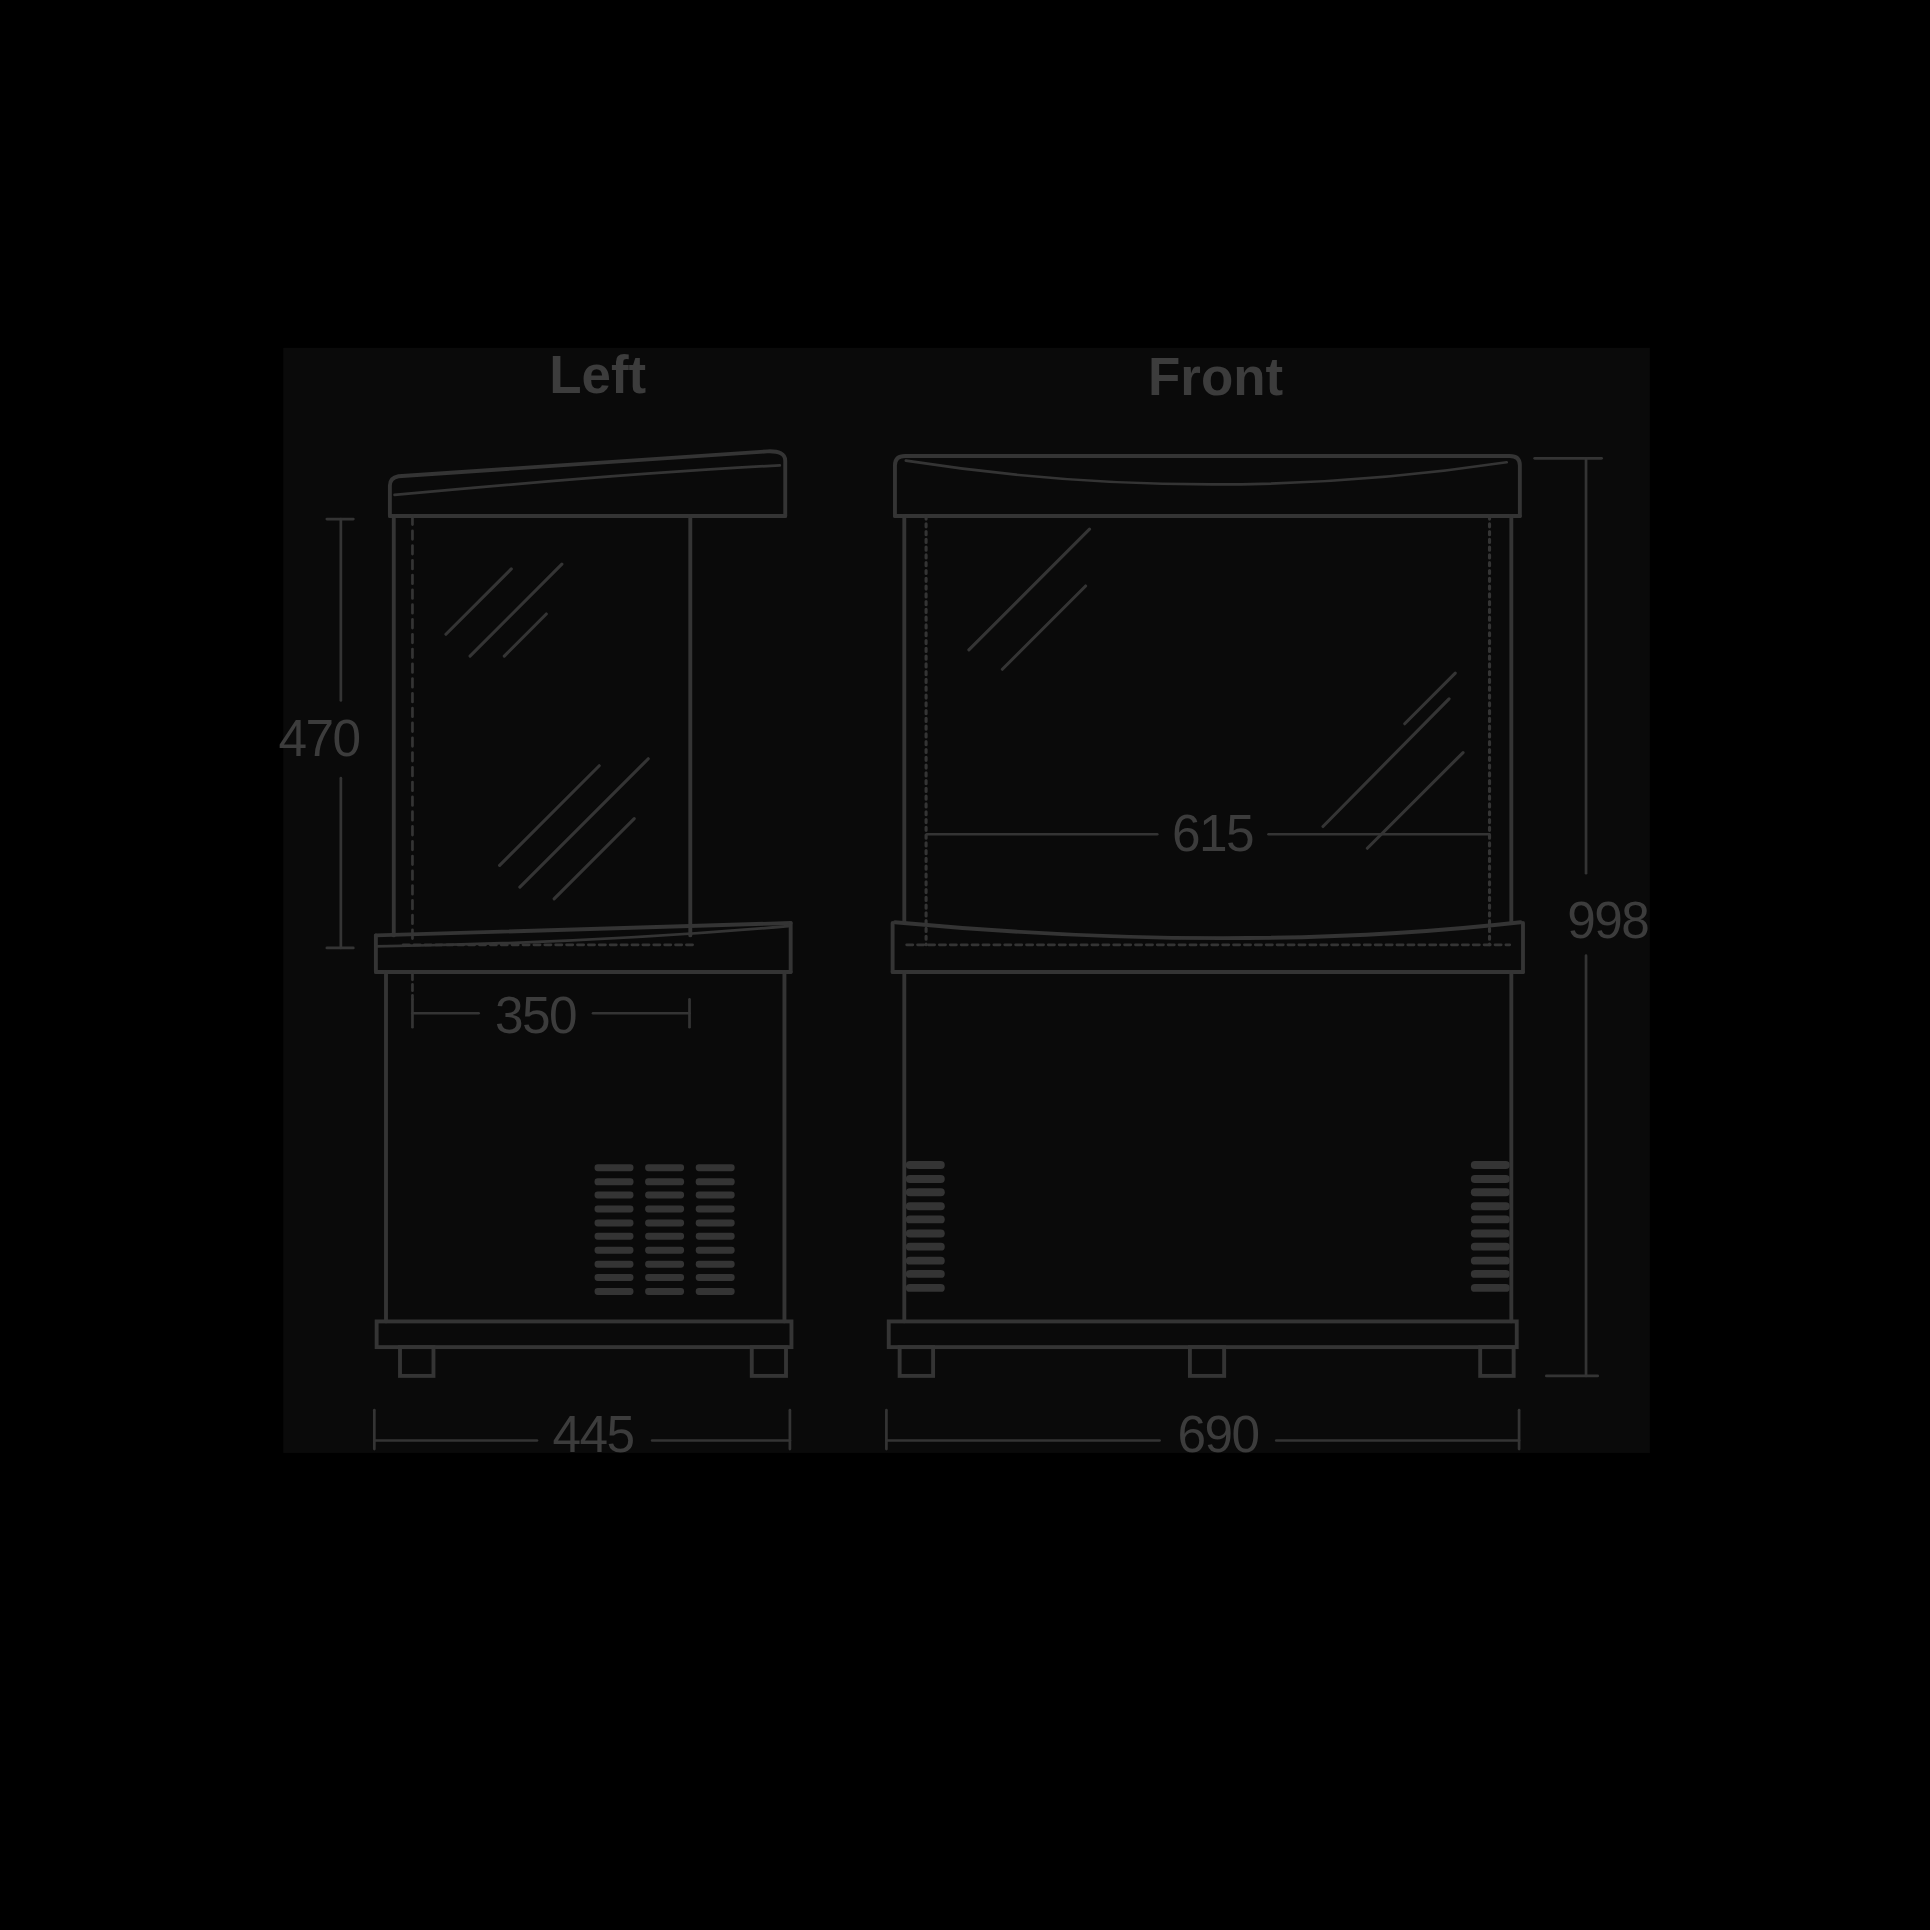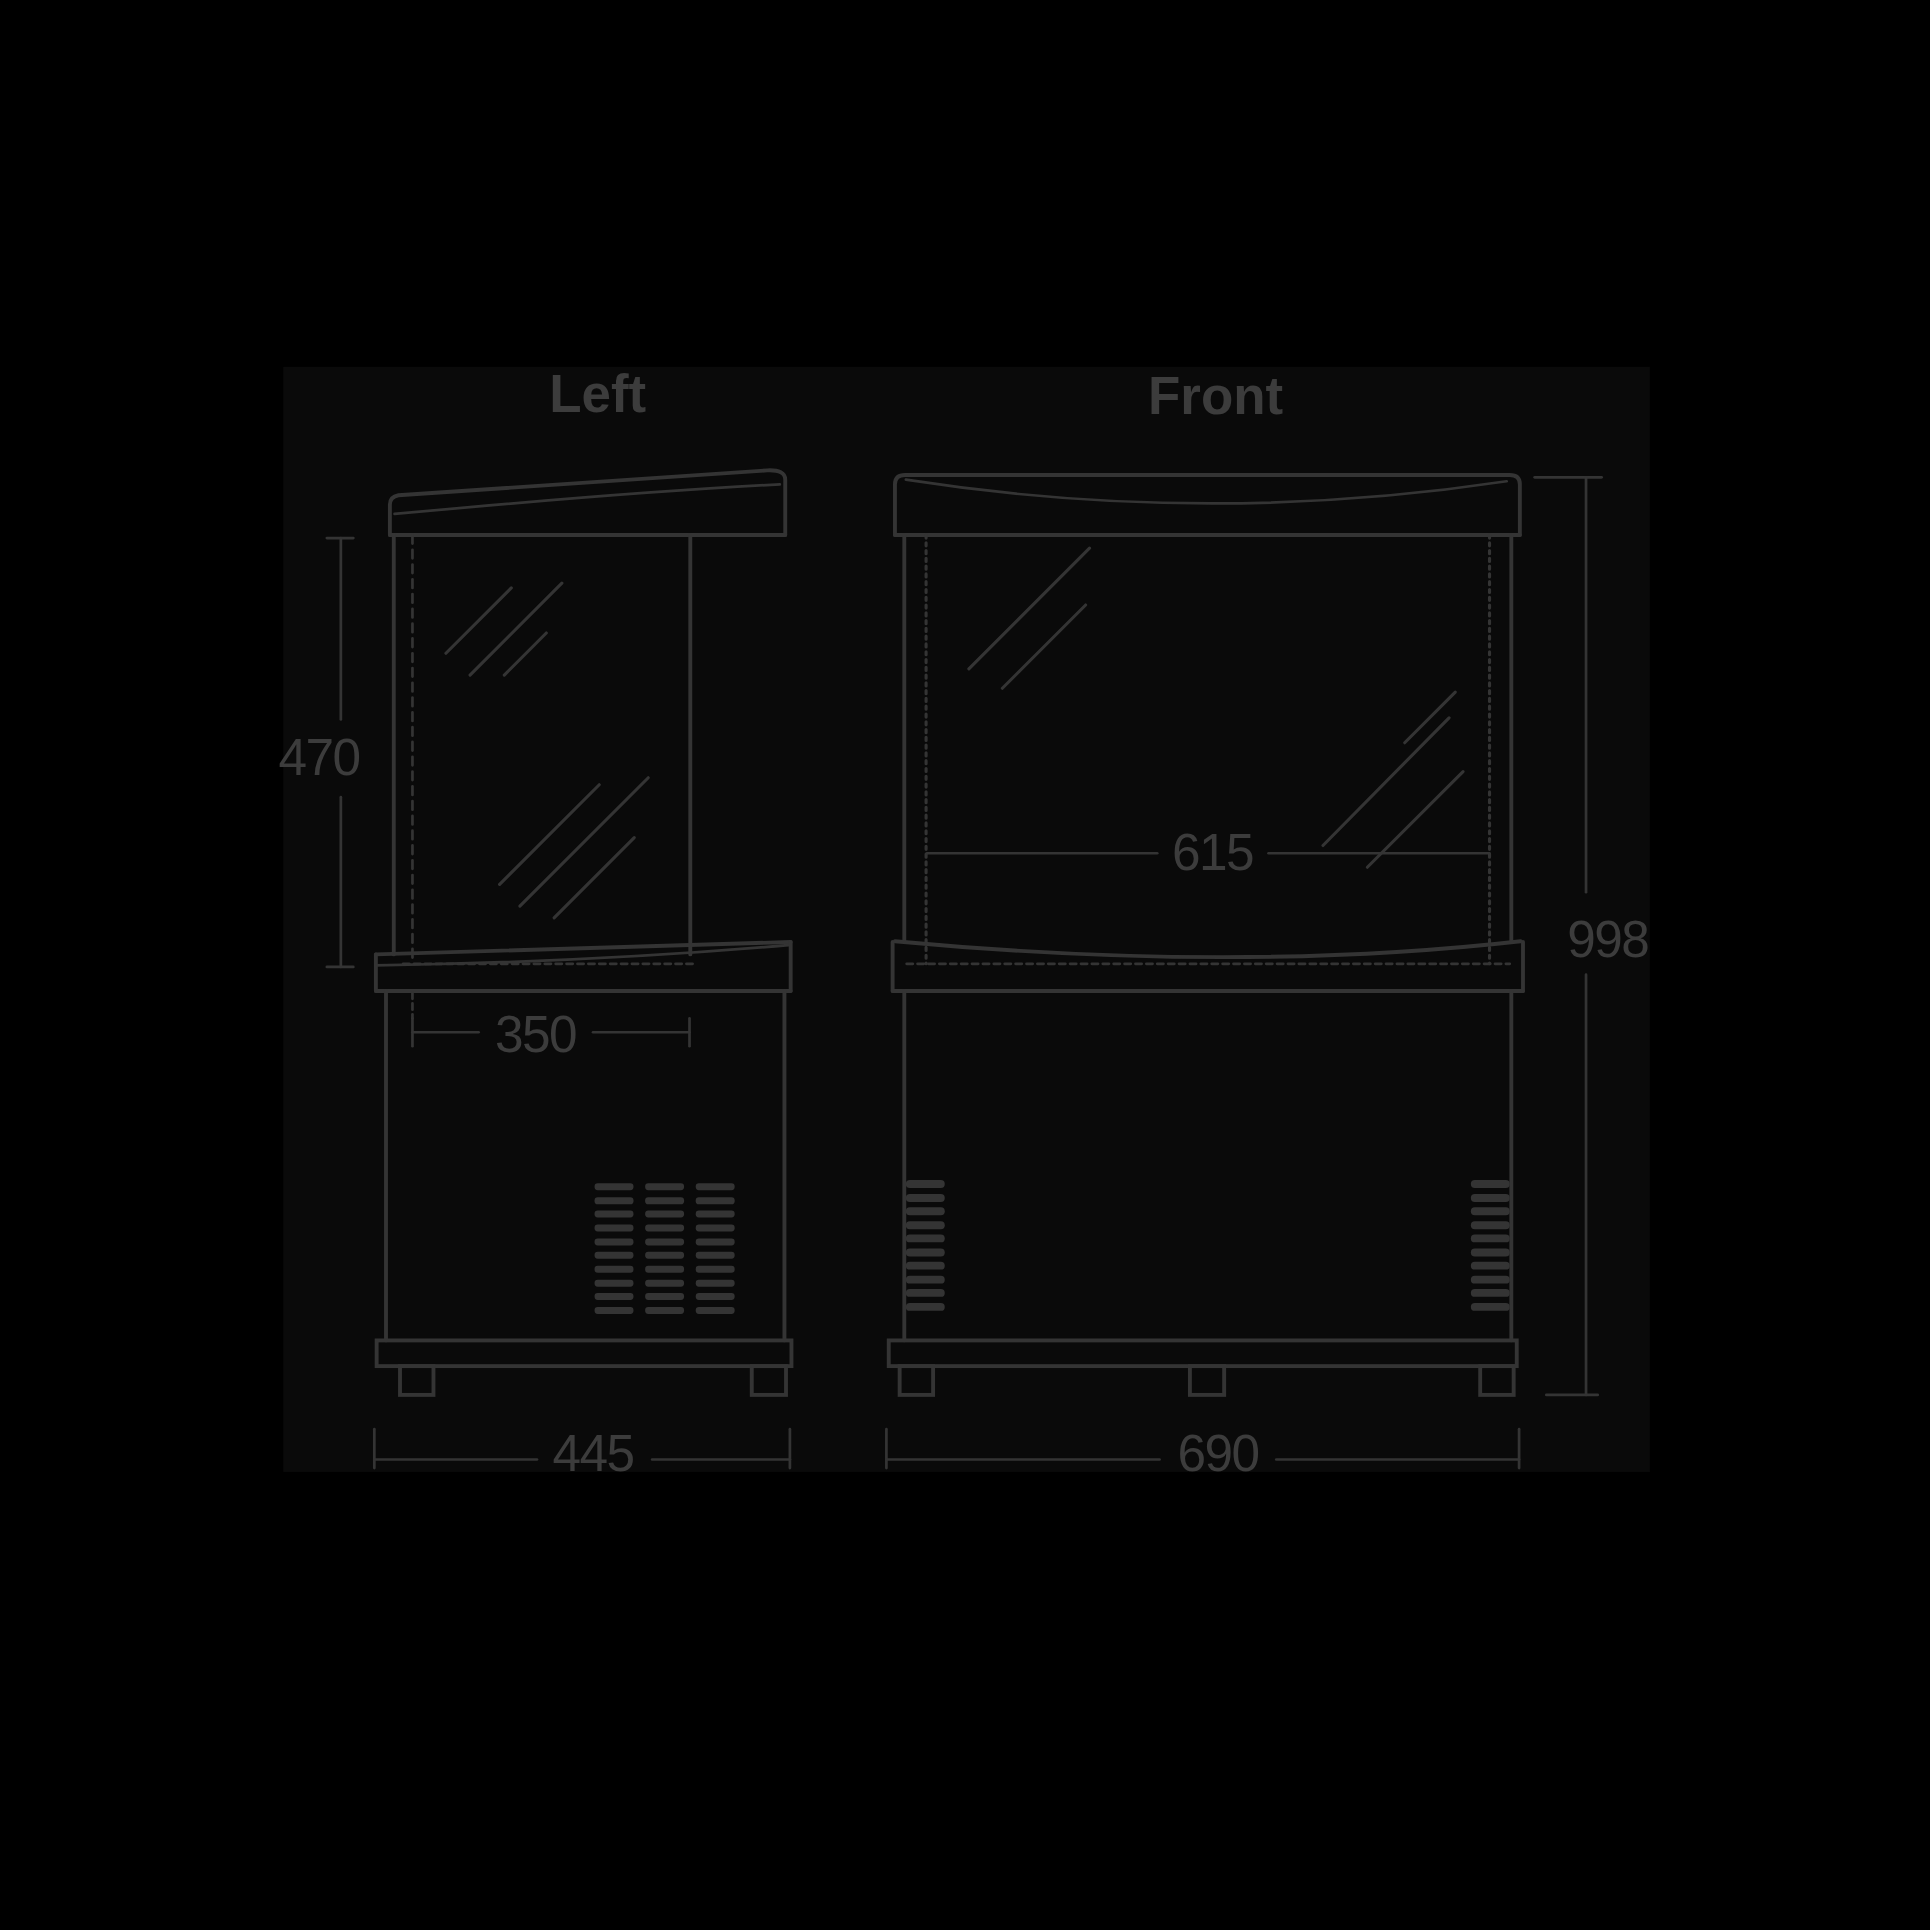--- a/index.html
+++ b/index.html
@@ -1,16 +1,16 @@
 <!DOCTYPE html>
 <html style="--bg: #000000; --board: #0a0a0a; --ink-line: #343434; --ink-text: #3c3c3c;font-size:12.5px"><head>
 <meta charset="utf-8">
 <style>
   html,body{margin:0;padding:0;background:#000;}
-  #stage{position:relative;width:1930px;height:1650px;background:var(--bg,#000);overflow:hidden;margin-top:19px;}
+  #stage{position:relative;width:1930px;height:1650px;background:var(--bg,#000);overflow:hidden;}
   svg{display:block;position:absolute;inset:0;}
   .board{fill:var(--board,#0a0a0a);}
   .ln{stroke:var(--ink-line,#343434);fill:none;stroke-width:5;stroke-linecap:round;}
   .thin{stroke-width:3.5;}
   .shine{stroke-width:4;}
   .dash{stroke-dasharray:11 8;stroke-width:3.5;}
   .dashh{stroke-dasharray:8 6;stroke-width:3.5;}
   .dot{stroke-dasharray:4 6;stroke-width:4;}
   .vent{fill:var(--ink-line,#343434);stroke:none;}
   text{font-family:"Liberation Sans",sans-serif;fill:var(--ink-text,#3c3c3c);}

